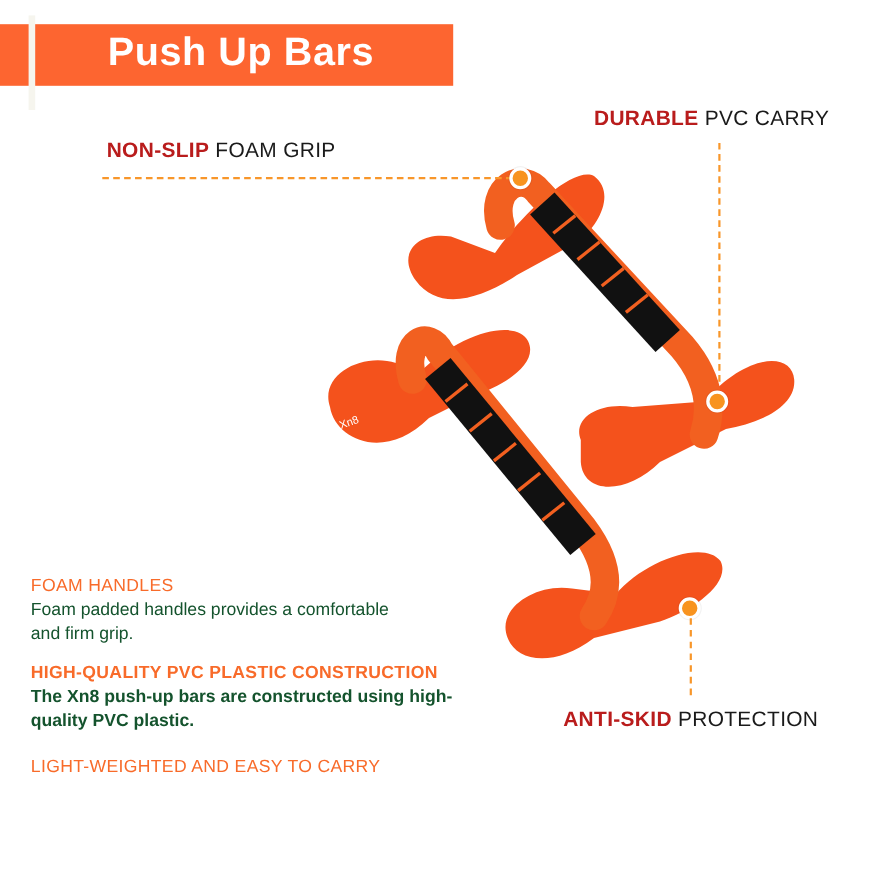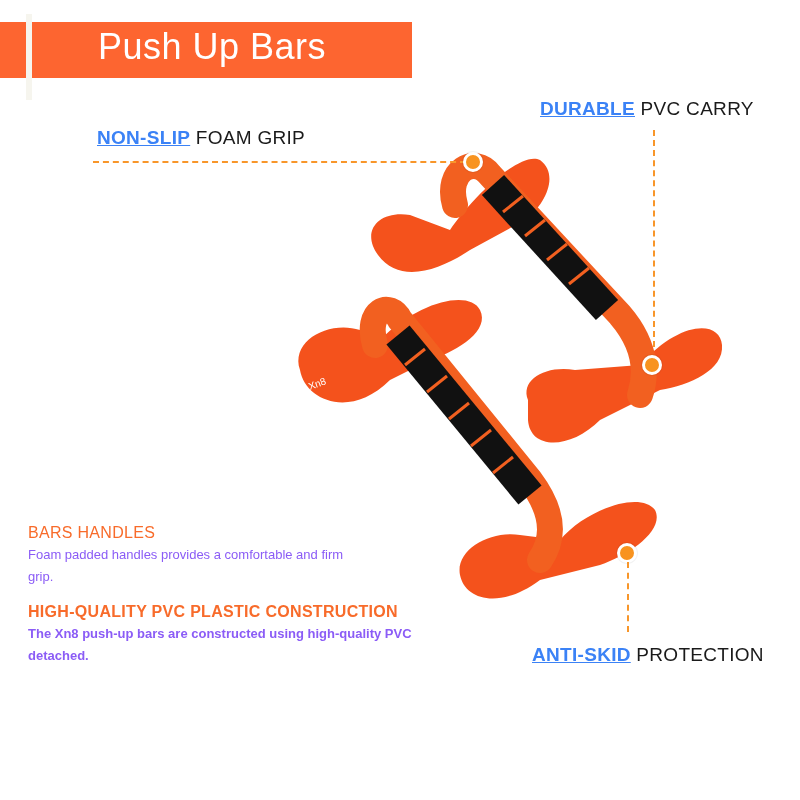--- a/index.html
+++ b/index.html
@@ -1,27 +1,27 @@
 <!DOCTYPE html>
 <html><head>
 <meta charset="utf-8">
 <style>
   html, body { margin:0; padding:0; }
   body { width:800px; height:800px; background:#ffffff; position:relative; overflow:hidden; font-family:"Liberation Sans", sans-serif; }
   .banner { position:absolute; left:0; top:22px; width:412px; height:56px; background:#fd6530; }
   .banner-gap { position:absolute; left:26px; top:14px; width:6px; height:86px; background:#f6f5ee; }
-  .banner-title { position:absolute; left:98px; top:26px; font-size:36px; font-weight:normal; color:#ffffff; letter-spacing:0.5px; }
+  .banner-title { position:absolute; left:98px; top:26px; font-size:36px; font-weight:bold; color:#ffffff; letter-spacing:0.5px; }
   .callout { position:absolute; font-size:19px; color:#1a1a1a; white-space:nowrap; letter-spacing:0.3px; }
-  .callout .hl { color:#3b82f6; font-weight:bold;text-decoration:underline; }
+  .callout .hl { color:#b91c1c; font-weight:bold; }
   .dash-h { position:absolute; height:0; border-top:2px dashed #f8962a; }
   .dash-v { position:absolute; width:0; border-left:2px dashed #f8962a; }
   .dot { position:absolute; width:14px; height:14px; border-radius:50%; background:#f8931f; border:3px solid #ffffff; box-shadow:0 0 0 1px rgba(0,0,0,0.05); }
   .feature { position:absolute; left:28px; }
   .feature .ftitle { color:#f86b2a; font-size:16px; letter-spacing:0.3px; }
-  .feature .fdesc { color:#8b5cf6; font-size:13px; line-height:22px; margin-top:2px; }
+  .feature .fdesc { color:#14532d; font-size:16px; line-height:22px; margin-top:2px; }
   svg.product { position:absolute; left:0; top:0; }
 </style>
 </head>
 <body>
 
 <div class="banner"></div>
 <div class="banner-gap"></div>
 <div class="banner-title">Push Up Bars</div>
 
 <svg class="product" width="800" height="800">
@@ -64,26 +64,27 @@
 <div class="dot" style="left:463px; top:152px;"></div>
 
 <div class="callout" style="left:540px; top:98px;">
   <span class="hl">DURABLE</span><span> PVC CARRY</span>
 </div>
 <div class="dash-v" style="left:653px; top:130px; height:217px;"></div>
 <div class="dot" style="left:642px; top:355px;"></div>
 
 <div class="dot" style="left:617px; top:543px;"></div>
 <div class="dash-v" style="left:627px; top:562px; height:70px;"></div>
-<div class="callout" style="left:532px; top:644px;">
+<div class="callout" style="left:512px; top:644px;">
   <span class="hl">ANTI-SKID</span><span> PROTECTION</span>
 </div>
 
 <div class="feature" style="top:524px; width:330px;">
-  <div class="ftitle">BARS HANDLES</div>
+  <div class="ftitle">FOAM HANDLES</div>
   <div class="fdesc">Foam padded handles provides a comfortable and firm grip.</div>
 </div>
 <div class="feature" style="top:603px; width:390px;font-weight:bold;">
   <div class="ftitle">HIGH-QUALITY PVC PLASTIC CONSTRUCTION</div>
-  <div class="fdesc">The Xn8 push-up bars are constructed using high-quality PVC detached.</div>
+  <div class="fdesc">The Xn8 push-up bars are constructed using high-quality PVC plastic.</div>
 </div>
 <div class="feature" style="top:689px; width:460px;">
+  <div class="ftitle">LIGHT-WEIGHTED AND EASY TO CARRY</div>
 </div>
 
 </body></html>

